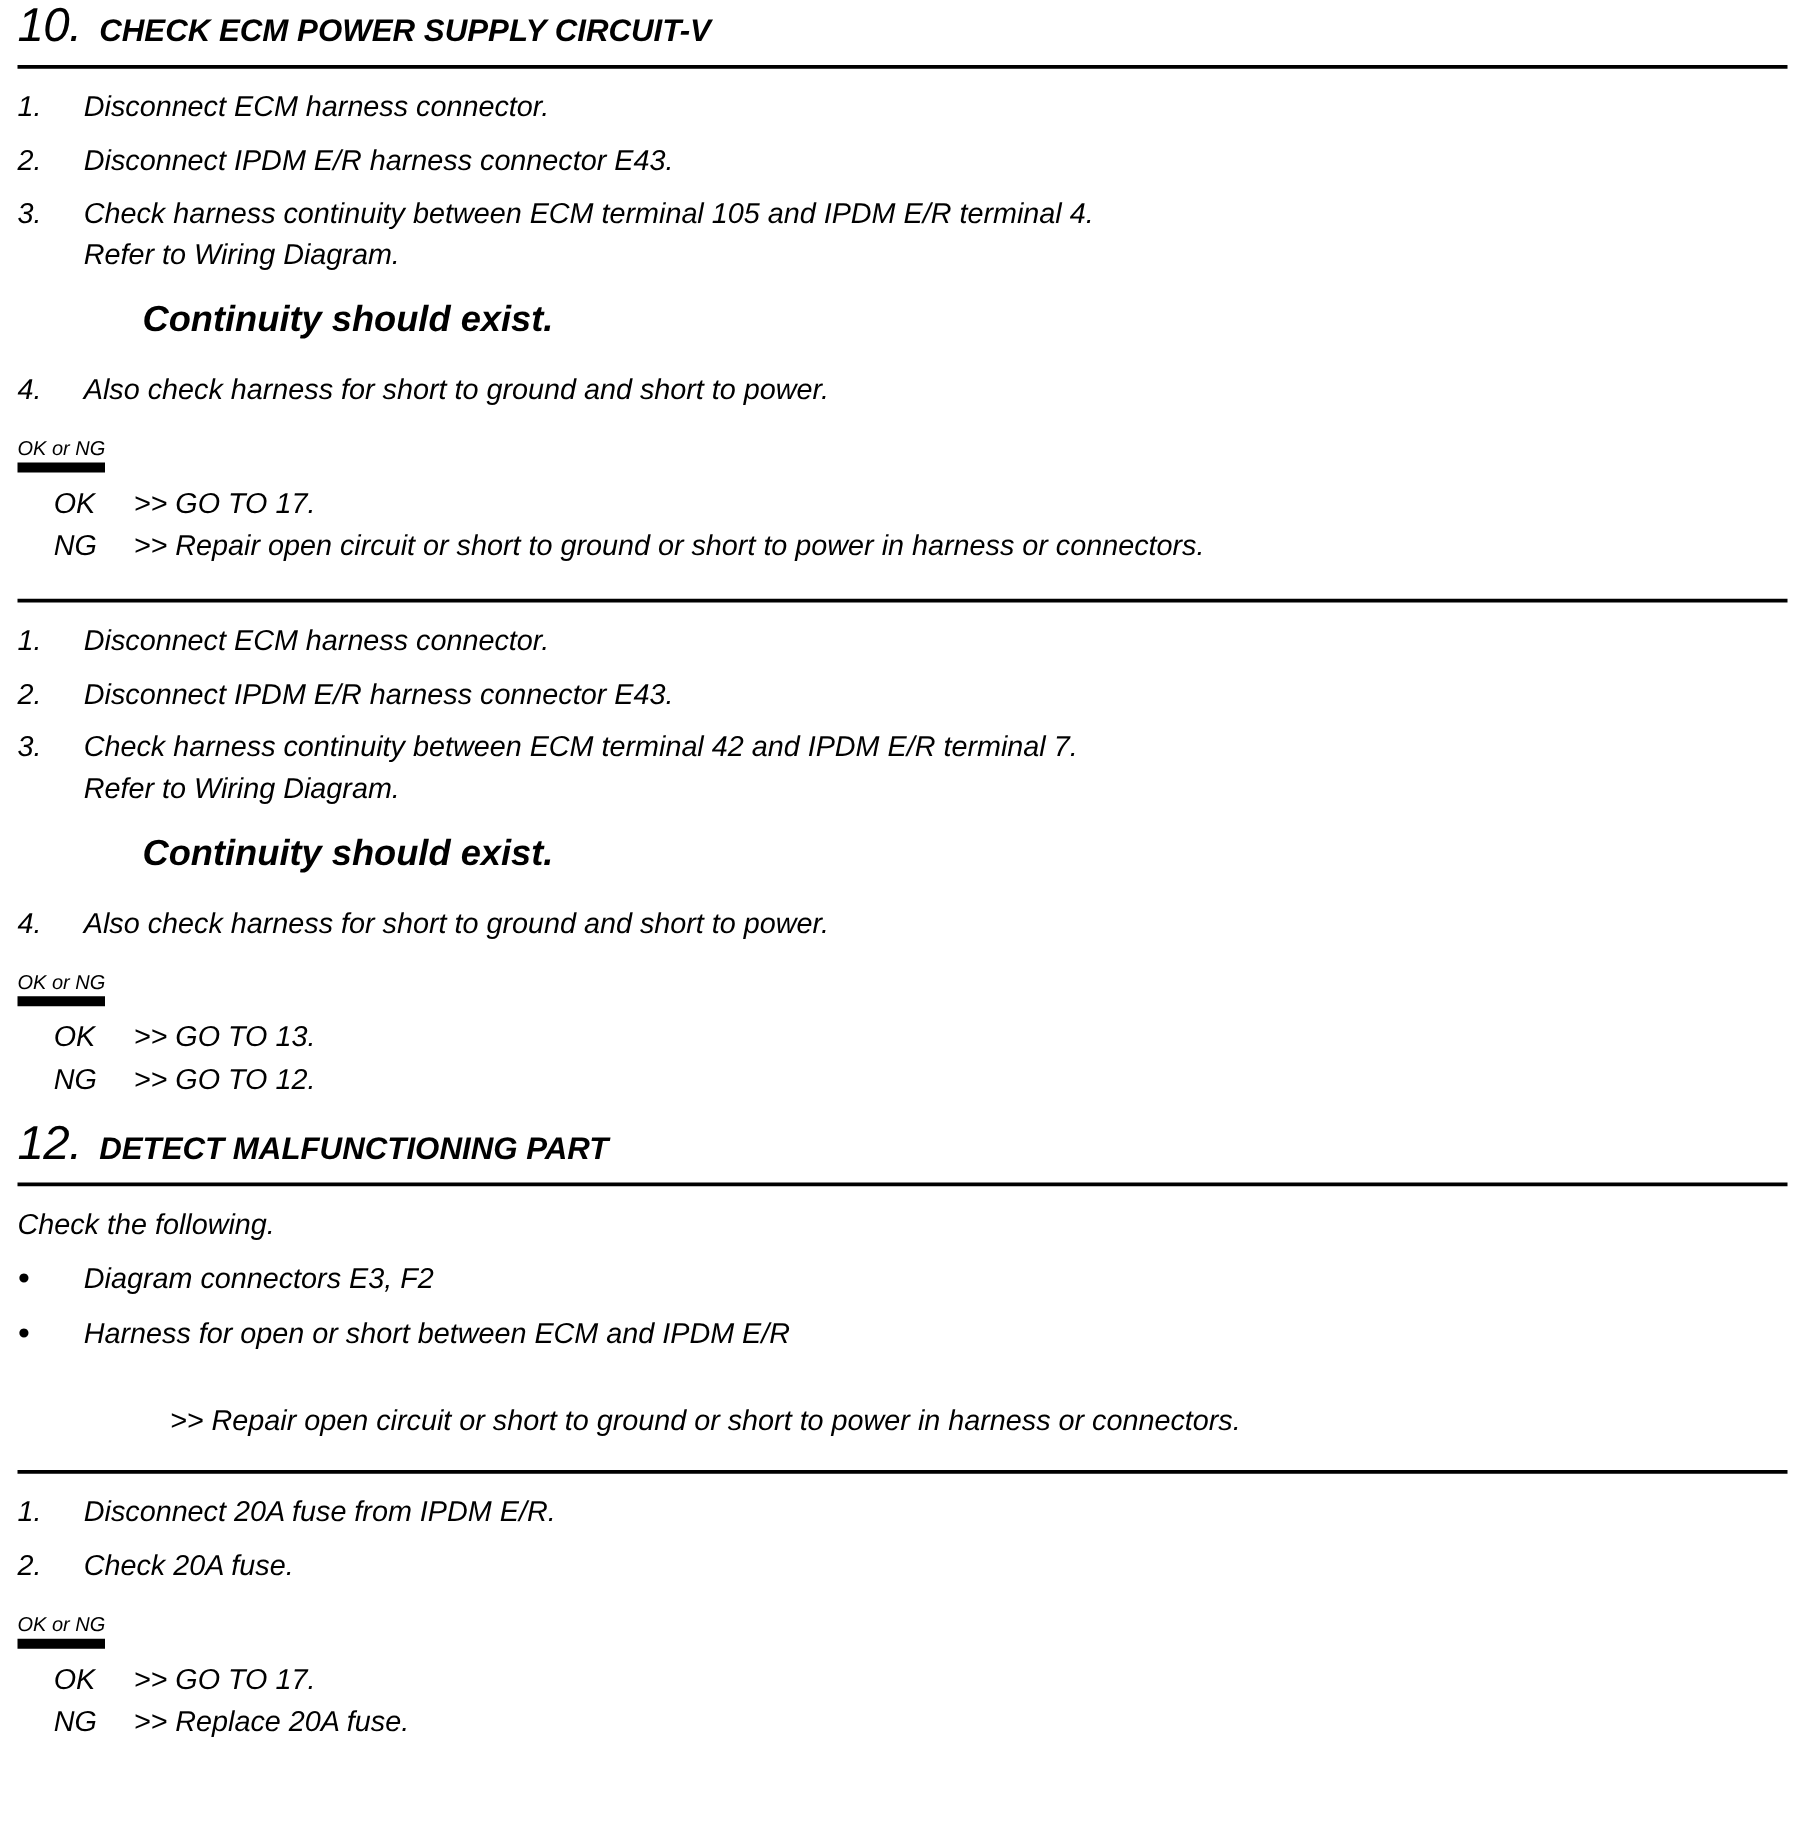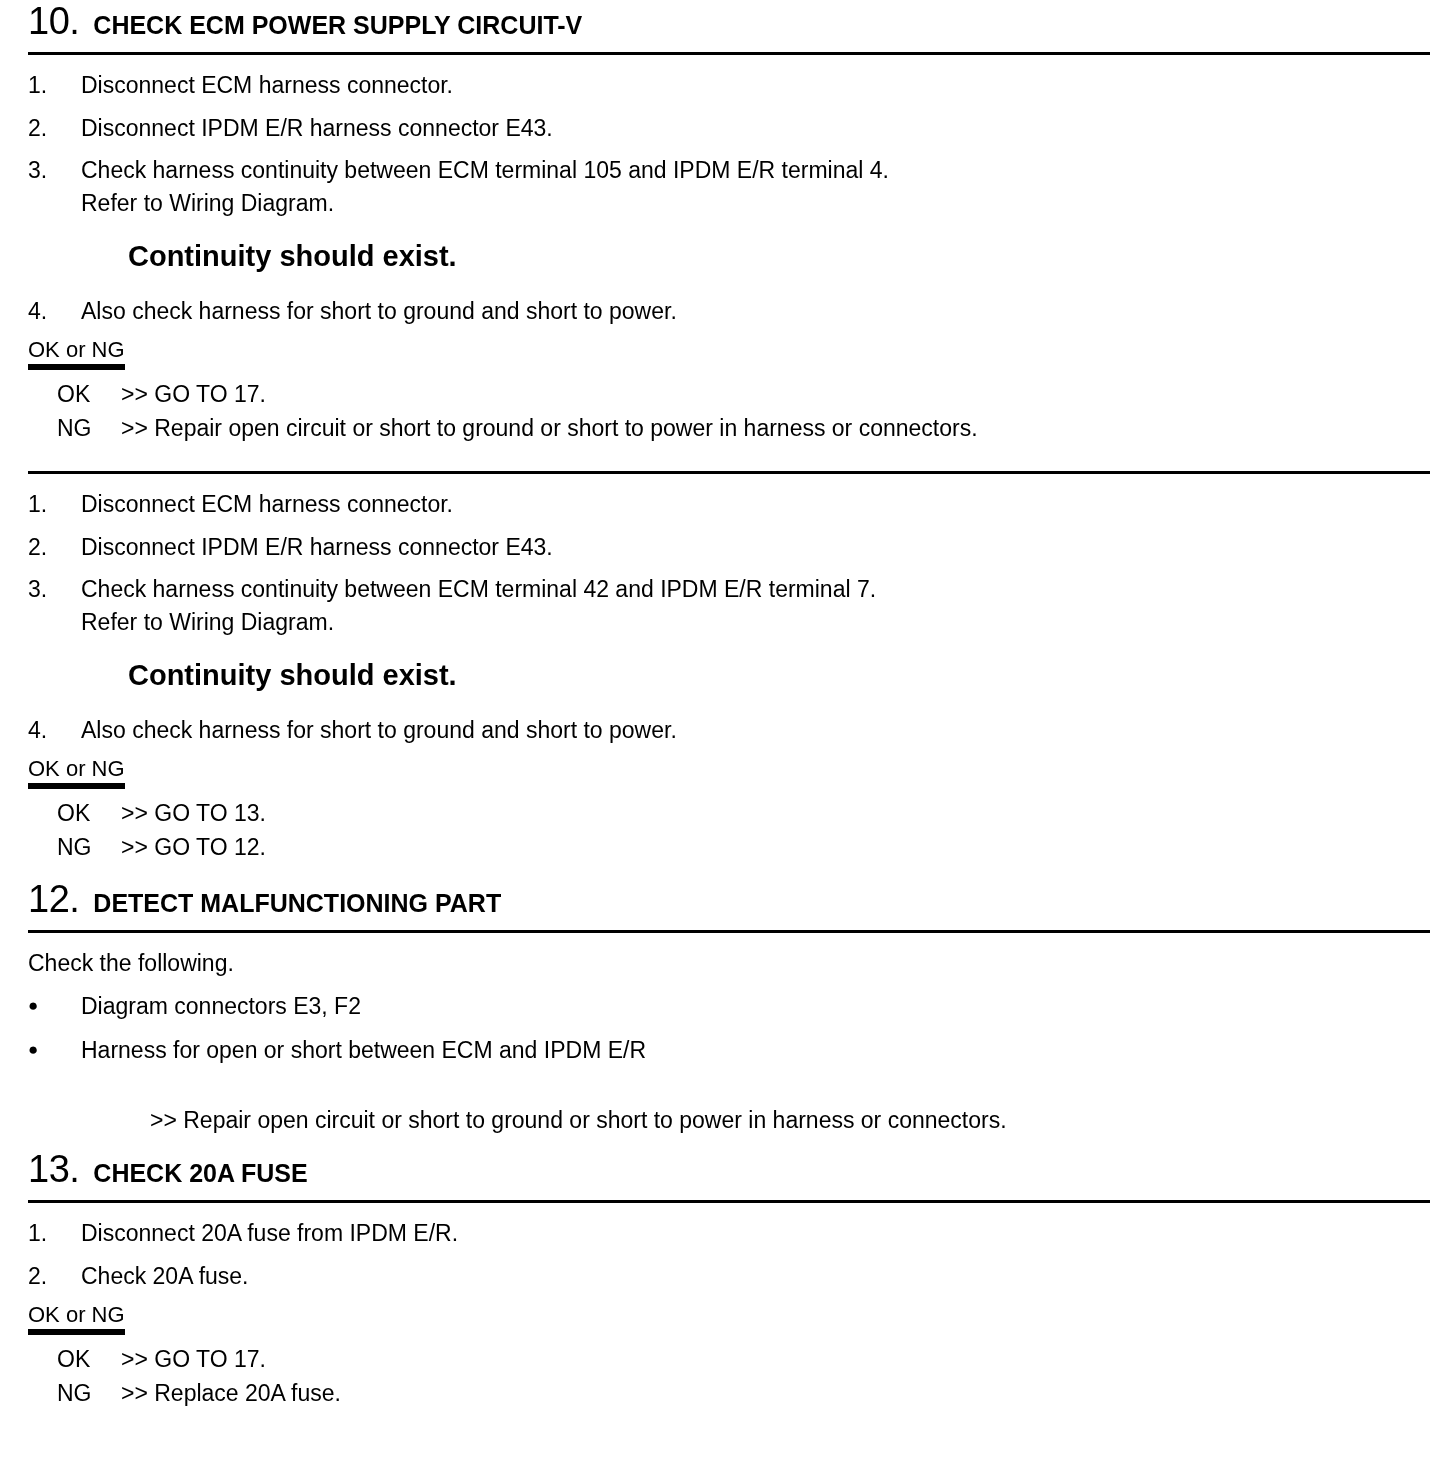--- a/index.html
+++ b/index.html
@@ -9,22 +9,23 @@
   }
   body {
     width: 1440px;
     min-height: 1460px;
     font-family: "Liberation Sans", sans-serif;
     color: #000000;
     -webkit-font-smoothing: antialiased;
   }
   .page {
     width: 1440px;
-    padding: 0 10px 0 28px;
+    padding: 0 10px 0 14px;
     box-sizing: border-box;
+    font-style: italic;
   }
 
   
   .step-header {
     display: flex;
     align-items: baseline;
     gap: 14px;
     padding-top: 2px;
   }
   .step-num {
@@ -80,25 +81,25 @@
     flex: 0 0 53px;
     font-size: 17px;
     line-height: 1.9;
   }
   .plain-line {
     font-size: 23px;
     line-height: 1.42;
     margin-bottom: 10px;
   }
   .ok-or-ng {
-    font-size: 22px;
+    font-size: 16px;
     display: inline-block;
-    border-bottom: 6px solid #000000;
+    border-bottom: 8px solid #000000;
     padding-bottom: 1px;
-    margin-top: 0;
+    margin-top: 14px;
     margin-bottom: 8px;
   }
   .result-row {
     display: flex;
     font-size: 23px;
     line-height: 1.45;
   }
   .result-row .label {
     width: 93px;
     flex: 0 0 93px;
@@ -220,24 +221,20 @@
         <span class="dot">●</span>
         <span class="txt">Harness for open or short between ECM and IPDM E/R</span>
       </div>
       <div class="lone-action">&gt;&gt; Repair open circuit or short to ground or short to power in harness or connectors.</div>
     </div>
   </div>
 
   <div class="sec-gap-sm"></div>
 
   <div>
-    <div class="step-header">
-      <span class="step-num">13.</span>
-      <span class="step-title">CHECK 20A FUSE</span>
-    </div>
     <hr class="rule">
     <div class="body">
       <div class="num-item">
         <span class="n">1.</span>
         <span class="txt">Disconnect 20A fuse from IPDM E/R.</span>
       </div>
       <div class="num-item">
         <span class="n">2.</span>
         <span class="txt">Check 20A fuse.</span>
       </div>

